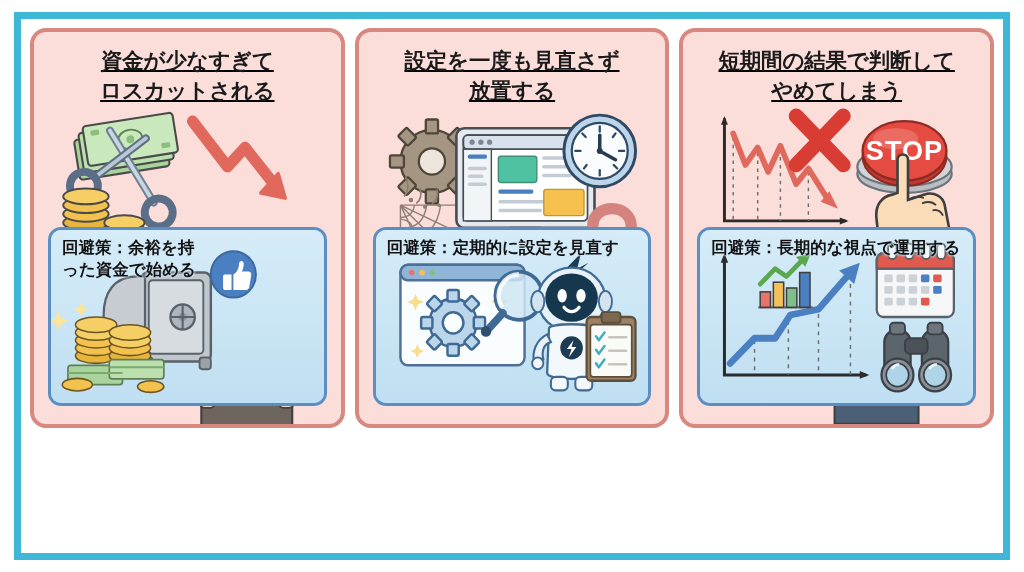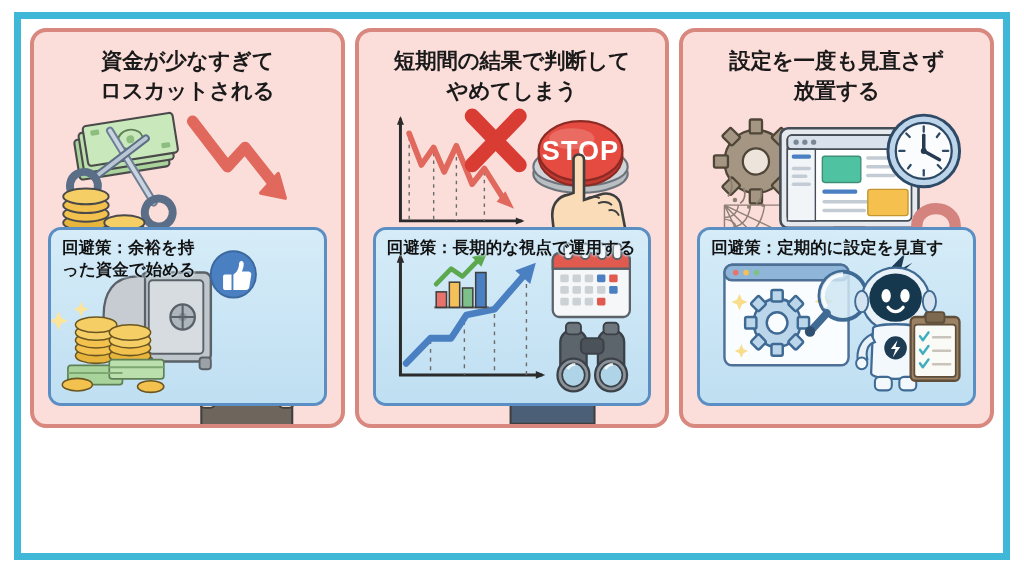--- a/index.html
+++ b/index.html
@@ -23,20 +23,21 @@
     border:7px solid #3FB8D8;
     background:#ffffff;
   }
   .panels{
     position:absolute;
     left:30px;top:28px;
     width:964px;height:400px;
     display:flex;
     gap:10px;
     box-sizing:border-box;
+    text-decoration:underline;
   }
   .panel{
     position:relative;
     flex:1 1 0;
     box-sizing:border-box;
     border:4px solid #D98880;
     border-radius:16px;
     background:#FBDDDA;
     overflow:hidden;
     display:flex;
@@ -243,183 +244,20 @@
             </g>
 
             <g transform="translate(170,22)">
               <circle cx="24" cy="24" r="24" fill="#4A7FC1" stroke="#3b689f" stroke-width="2"></circle>
               <path d="M15 24 h7 v16 h-7 a2 2 0 0 1 -2 -2 v-12 a2 2 0 0 1 2 -2 Z" fill="#ffffff"></path>
               <path d="M24 40 V24 c4 -2 6 -7 6 -11 0 -4 5 -4 5 0 0 3 -1 6 -2 8 h7 a3 3 0 0 1 3 3.4 l-2 12 a4 4 0 0 1 -4 3.6 Z" fill="#ffffff"></path>
             </g>
           </svg>
           <div class="solution-label">回避策：余裕を持
 った資金で始める</div>
-        </div>
-      </div>
-    </div>
-
-    <div class="panel">
-      <div class="panel-title">短期間の結果で判断して
-やめてしまう</div>
-
-      <div class="panel-art">
-        <svg class="art" viewBox="0 0 300 360" preserveAspectRatio="xMidYMid meet">
-
-          <g transform="translate(12,10)">
-            <path d="M10 2 V118 H148" fill="none" stroke="#2b2b2b" stroke-width="3.4" stroke-linecap="round"></path>
-            <path d="M6 8 L10 -2 L14 8 Z" fill="#2b2b2b"></path>
-            <path d="M142 114 L152 118 L142 122 Z" fill="#2b2b2b"></path>
-            <g stroke="#6b6b6b" stroke-width="1.6" stroke-dasharray="4 5">
-              <path d="M20 22 V118"></path>
-                <path d="M48 40 V118"></path>
-                <path d="M74 36 V118"></path>
-                <path d="M106 62 V118"></path>
-            </g>
-            <path d="M20 18 L34 54 L48 34 L60 62 L74 32 L92 76 L106 58 L130 96" fill="none" stroke="#E0685C" stroke-width="6.5" stroke-linejoin="round" stroke-linecap="round"></path>
-            <path d="M140 104 L120 96 L130 84 Z" fill="#E0685C"></path>
-          </g>
-
-          <g transform="translate(96,2)">
-            <path d="M8 6 L62 62" stroke="#D83C33" stroke-width="17" stroke-linecap="round"></path>
-            <path d="M62 6 L8 62" stroke="#D83C33" stroke-width="17" stroke-linecap="round"></path>
-          </g>
-
-          <g transform="translate(172,8)">
-            <ellipse cx="56" cy="66" rx="54" ry="22" fill="#B9BEC2" stroke="#6d737a" stroke-width="2.4"></ellipse>
-            <ellipse cx="56" cy="58" rx="54" ry="22" fill="#CFD4D8" stroke="#6d737a" stroke-width="2.4"></ellipse>
-            <ellipse cx="56" cy="46" rx="48" ry="34" fill="#C23A31" stroke="#8d2a23" stroke-width="2.4"></ellipse>
-            <ellipse cx="56" cy="40" rx="48" ry="34" fill="#E54B40" stroke="#8d2a23" stroke-width="2.6"></ellipse>
-            <ellipse cx="46" cy="26" rx="26" ry="12" fill="#ffffff" opacity="0.18"></ellipse>
-            <text x="56" y="50" text-anchor="middle" fill="#ffffff" font-size="31" font-weight="bold" font-family="'Liberation Sans',sans-serif" letter-spacing="1.2">STOP</text>
-          </g>
-
-          <g transform="translate(196,48)">
-            <path d="M24 10 C24 2 36 2 36 10 L36 56 L54 50 C66 46 76 52 78 62 L86 104 C88 122 76 136 58 138 L30 140 C16 140 6 130 4 116 L0 78 C-2 62 6 52 18 50 L24 48 Z" fill="#FADDB8" stroke="#3f3f3f" stroke-width="3"></path>
-            <path d="M36 56 q10 -6 18 -2 M52 60 q10 -4 16 2 M64 68 q8 -2 12 6" fill="none" stroke="#3f3f3f" stroke-width="2.2"></path>
-            <rect x="4" y="130" width="86" height="24" rx="8" fill="#3E6FA8" stroke="#2f5280" stroke-width="3" transform="rotate(6 48 142)"></rect>
-          </g>
-
-          <g transform="translate(18,154)">
-            <path d="M48 6 C74 -2 102 8 106 28 C126 32 128 58 110 66 C106 84 82 92 62 84 C44 96 16 88 12 70 C-6 62 -4 34 14 28 C18 12 32 6 48 6 Z" fill="#FFFFFF" stroke="#3f3f3f" stroke-width="2.8"></path>
-            <g transform="translate(26,24)">
-              <path d="M14 30 C2 30 -2 20 6 14 C6 2 22 -4 32 4 C42 -4 58 2 58 14 C68 16 68 30 56 30 Z" fill="#8D96A0" stroke="#4a5058" stroke-width="2.4"></path>
-              <path d="M30 28 L20 46 h9 l-7 16 20 -22 h-9 l8 -12 Z" fill="#F5C72E" stroke="#a88a14" stroke-width="1.6"></path>
-              <path d="M8 36 l-5 10 h5 l-4 8" fill="none" stroke="#4a5058" stroke-width="2.6" stroke-linecap="round"></path>
-              <path d="M52 36 l-5 10 h5 l-4 8" fill="none" stroke="#4a5058" stroke-width="2.6" stroke-linecap="round"></path>
-            </g>
-            <circle cx="104" cy="94" r="8" fill="#ffffff" stroke="#3f3f3f" stroke-width="2.4"></circle>
-            <circle cx="120" cy="104" r="5" fill="#ffffff" stroke="#3f3f3f" stroke-width="2.2"></circle>
-          </g>
-
-          <g transform="translate(136,146)">
-            <path d="M20 44 C14 18 36 0 62 2 C88 4 102 22 98 46 C96 58 92 48 86 42 L28 42 C24 46 22 52 20 44 Z" fill="#15161a"></path>
-            <path d="M26 42 C26 22 40 12 60 12 C80 12 92 24 92 44 C92 70 80 88 60 88 C40 88 26 68 26 42 Z" fill="#F6D9BE" stroke="#3f3f3f" stroke-width="2.4"></path>
-            <path d="M22 40 C18 16 38 -2 62 1 C88 4 100 20 98 42 C92 26 80 20 64 24 C48 28 34 28 22 40 Z" fill="#15161a"></path>
-            <path d="M88 6 L104 0 L96 16 Z" fill="#15161a"></path>
-            <path d="M34 44 q10 4 18 10" stroke="#2a2a2a" stroke-width="3.2" fill="none" stroke-linecap="round"></path>
-            <path d="M86 44 q-10 4 -18 10" stroke="#2a2a2a" stroke-width="3.2" fill="none" stroke-linecap="round"></path>
-            <path d="M38 60 q6 4 12 0" stroke="#2a2a2a" stroke-width="3" fill="none" stroke-linecap="round"></path>
-            <path d="M70 60 q6 4 12 0" stroke="#2a2a2a" stroke-width="3" fill="none" stroke-linecap="round"></path>
-            <path d="M44 76 q16 -8 30 0 q-15 10 -30 0 Z" fill="#9c4d46" stroke="#3f3f3f" stroke-width="2.4"></path>
-
-            <path d="M60 88 L36 100 C20 108 12 126 12 148 L12 214 L108 214 L108 148 C108 126 100 108 84 100 Z" fill="#4B6077" stroke="#3f3f3f" stroke-width="2.4"></path>
-            <path d="M52 94 L60 110 L68 94" fill="none" stroke="#3f3f3f" stroke-width="2.2"></path>
-            <path d="M60 110 V190" stroke="#39485a" stroke-width="2.4"></path>
-
-            <path d="M84 100 C104 94 114 70 100 52 L88 58 C96 72 92 86 78 92 Z" fill="#4B6077" stroke="#3f3f3f" stroke-width="2.4"></path>
-            <path d="M92 40 C104 36 112 44 108 56 L92 62 C88 54 86 46 92 40 Z" fill="#F6D9BE" stroke="#3f3f3f" stroke-width="2.2"></path>
-
-            <path d="M14 116 C-2 134 0 158 12 170 L24 162 C16 152 14 136 24 124 Z" fill="#4B6077" stroke="#3f3f3f" stroke-width="2.4"></path>
-            <rect x="6" y="164" width="20" height="14" rx="6" fill="#F6D9BE" stroke="#3f3f3f" stroke-width="2.2"></rect>
-            <rect x="14" y="178" width="92" height="14" rx="4" fill="#2f3b4a" stroke="#3f3f3f" stroke-width="2.2"></rect>
-            <rect x="52" y="178" width="16" height="14" rx="2" fill="#8e97a3" stroke="#3f3f3f" stroke-width="1.8"></rect>
-          </g>
-        </svg>
-
-        <div class="solution-box">
-          <svg class="sol-art" viewBox="0 0 290 179" preserveAspectRatio="none">
-            <defs>
-              <linearGradient id="blueBg3" x1="0" y1="0" x2="0" y2="1">
-                <stop offset="0" stop-color="#D6ECF8"></stop>
-                  <stop offset="1" stop-color="#BFDFF2"></stop>
-              </linearGradient>
-            </defs>
-            <rect x="0" y="0" width="290" height="179" fill="url(#blueBg3)"></rect>
-
-            <g transform="translate(14,22)">
-              <path d="M12 6 V128 H162" fill="none" stroke="#2b2b2b" stroke-width="3.2" stroke-linecap="round"></path>
-              <path d="M8 12 L12 2 L16 12 Z" fill="#2b2b2b"></path>
-              <path d="M156 124 L166 128 L156 132 Z" fill="#2b2b2b"></path>
-              <g stroke="#6b6b6b" stroke-width="1.5" stroke-dasharray="4 5">
-                <path d="M44 92 V128"></path>
-                  <path d="M80 72 V128"></path>
-                  <path d="M112 56 V128"></path>
-                  <path d="M146 34 V128"></path>
-              </g>
-              <path d="M18 116 L44 90 L66 90 L82 66 L112 60 L146 22" fill="none" stroke="#4A7FC1" stroke-width="7" stroke-linejoin="round" stroke-linecap="round"></path>
-              <path d="M156 12 L134 20 L150 34 Z" fill="#4A7FC1"></path>
-            </g>
-
-            <g transform="translate(62,28)">
-              <path d="M0 52 H58" stroke="#6b6b6b" stroke-width="2.4"></path>
-              <rect x="2" y="36" width="11" height="16" fill="#E8736B" stroke="#3f3f3f" stroke-width="1.6"></rect>
-              <rect x="16" y="26" width="11" height="26" fill="#F3C05A" stroke="#3f3f3f" stroke-width="1.6"></rect>
-              <rect x="30" y="32" width="11" height="20" fill="#7FC08A" stroke="#3f3f3f" stroke-width="1.6"></rect>
-              <rect x="44" y="16" width="11" height="36" fill="#4A7FC1" stroke="#3f3f3f" stroke-width="1.6"></rect>
-              <path d="M2 28 L18 12 L30 20 L50 0" fill="none" stroke="#5BA84F" stroke-width="5" stroke-linejoin="round" stroke-linecap="round"></path>
-              <path d="M56 -4 L40 0 L50 10 Z" fill="#5BA84F"></path>
-            </g>
-
-            <g transform="translate(188,14)">
-              <rect x="0" y="10" width="82" height="66" rx="7" fill="#F6F7F8" stroke="#5a6168" stroke-width="2.4"></rect>
-              <path d="M0 26 h82" stroke="#5a6168" stroke-width="2"></path>
-              <path d="M0 17 a7 7 0 0 1 7 -7 h68 a7 7 0 0 1 7 7 v9 H0 Z" fill="#E05A4F" stroke="#5a6168" stroke-width="2.4"></path>
-              <g fill="#F6F7F8" stroke="#5a6168" stroke-width="2">
-                <rect x="12" y="0" width="9" height="16" rx="4.5"></rect>
-                <rect x="30" y="0" width="9" height="16" rx="4.5"></rect>
-                <rect x="48" y="0" width="9" height="16" rx="4.5"></rect>
-                <rect x="64" y="0" width="9" height="16" rx="4.5"></rect>
-              </g>
-              <g fill="#CCD1D6">
-                <rect x="8" y="32" width="9" height="8" rx="1.5"></rect>
-                  <rect x="21" y="32" width="9" height="8" rx="1.5"></rect>
-                <rect x="34" y="32" width="9" height="8" rx="1.5"></rect>
-                <rect x="8" y="44" width="9" height="8" rx="1.5"></rect>
-                  <rect x="21" y="44" width="9" height="8" rx="1.5"></rect>
-                <rect x="34" y="44" width="9" height="8" rx="1.5"></rect>
-                  <rect x="47" y="44" width="9" height="8" rx="1.5"></rect>
-                <rect x="8" y="56" width="9" height="8" rx="1.5"></rect>
-                  <rect x="21" y="56" width="9" height="8" rx="1.5"></rect>
-                <rect x="34" y="56" width="9" height="8" rx="1.5"></rect>
-              </g>
-              <g fill="#4A7FC1">
-                <rect x="47" y="32" width="9" height="8" rx="1.5"></rect>
-                  <rect x="60" y="44" width="9" height="8" rx="1.5"></rect>
-              </g>
-              <g fill="#E05A4F">
-                <rect x="60" y="32" width="9" height="8" rx="1.5"></rect>
-                  <rect x="47" y="56" width="9" height="8" rx="1.5"></rect>
-              </g>
-            </g>
-
-            <g transform="translate(188,96)">
-              <rect x="8" y="8" width="28" height="52" rx="12" fill="#5C646C" stroke="#3b4147" stroke-width="2.4"></rect>
-              <rect x="48" y="8" width="28" height="52" rx="12" fill="#5C646C" stroke="#3b4147" stroke-width="2.4"></rect>
-              <rect x="30" y="16" width="24" height="16" rx="5" fill="#4B5259" stroke="#3b4147" stroke-width="2.2"></rect>
-              <rect x="14" y="0" width="16" height="12" rx="4" fill="#6D757D" stroke="#3b4147" stroke-width="2"></rect>
-              <rect x="54" y="0" width="16" height="12" rx="4" fill="#6D757D" stroke="#3b4147" stroke-width="2"></rect>
-              <circle cx="22" cy="54" r="17" fill="#8A9199" stroke="#3b4147" stroke-width="2.4"></circle>
-              <circle cx="62" cy="54" r="17" fill="#8A9199" stroke="#3b4147" stroke-width="2.4"></circle>
-              <circle cx="22" cy="54" r="12" fill="#AFD4E8" stroke="#3b4147" stroke-width="1.8"></circle>
-              <circle cx="62" cy="54" r="12" fill="#AFD4E8" stroke="#3b4147" stroke-width="1.8"></circle>
-              <path d="M16 48 a9 9 0 0 1 8 -5" stroke="#ffffff" stroke-width="3" fill="none" opacity="0.8"></path>
-              <path d="M56 48 a9 9 0 0 1 8 -5" stroke="#ffffff" stroke-width="3" fill="none" opacity="0.8"></path>
-            </g>
-          </svg>
-          <div class="solution-label">回避策：長期的な視点で運用する</div>
         </div>
       </div>
     </div>
 
     <div class="panel">
       <div class="panel-title">設定を一度も見直さず
 放置する</div>
 
       <div class="panel-art">
         <svg class="art" viewBox="0 0 300 360" preserveAspectRatio="xMidYMid meet">
@@ -594,14 +432,177 @@
                     <path d="M24 49 H42"></path>
                 </g>
               </g>
             </g>
           </svg>
           <div class="solution-label">回避策：定期的に設定を見直す</div>
         </div>
       </div>
     </div>
 
+    <div class="panel">
+      <div class="panel-title">短期間の結果で判断して
+やめてしまう</div>
+
+      <div class="panel-art">
+        <svg class="art" viewBox="0 0 300 360" preserveAspectRatio="xMidYMid meet">
+
+          <g transform="translate(12,10)">
+            <path d="M10 2 V118 H148" fill="none" stroke="#2b2b2b" stroke-width="3.4" stroke-linecap="round"></path>
+            <path d="M6 8 L10 -2 L14 8 Z" fill="#2b2b2b"></path>
+            <path d="M142 114 L152 118 L142 122 Z" fill="#2b2b2b"></path>
+            <g stroke="#6b6b6b" stroke-width="1.6" stroke-dasharray="4 5">
+              <path d="M20 22 V118"></path>
+                <path d="M48 40 V118"></path>
+                <path d="M74 36 V118"></path>
+                <path d="M106 62 V118"></path>
+            </g>
+            <path d="M20 18 L34 54 L48 34 L60 62 L74 32 L92 76 L106 58 L130 96" fill="none" stroke="#E0685C" stroke-width="6.5" stroke-linejoin="round" stroke-linecap="round"></path>
+            <path d="M140 104 L120 96 L130 84 Z" fill="#E0685C"></path>
+          </g>
+
+          <g transform="translate(96,2)">
+            <path d="M8 6 L62 62" stroke="#D83C33" stroke-width="17" stroke-linecap="round"></path>
+            <path d="M62 6 L8 62" stroke="#D83C33" stroke-width="17" stroke-linecap="round"></path>
+          </g>
+
+          <g transform="translate(172,8)">
+            <ellipse cx="56" cy="66" rx="54" ry="22" fill="#B9BEC2" stroke="#6d737a" stroke-width="2.4"></ellipse>
+            <ellipse cx="56" cy="58" rx="54" ry="22" fill="#CFD4D8" stroke="#6d737a" stroke-width="2.4"></ellipse>
+            <ellipse cx="56" cy="46" rx="48" ry="34" fill="#C23A31" stroke="#8d2a23" stroke-width="2.4"></ellipse>
+            <ellipse cx="56" cy="40" rx="48" ry="34" fill="#E54B40" stroke="#8d2a23" stroke-width="2.6"></ellipse>
+            <ellipse cx="46" cy="26" rx="26" ry="12" fill="#ffffff" opacity="0.18"></ellipse>
+            <text x="56" y="50" text-anchor="middle" fill="#ffffff" font-size="31" font-weight="bold" font-family="'Liberation Sans',sans-serif" letter-spacing="1.2">STOP</text>
+          </g>
+
+          <g transform="translate(196,48)">
+            <path d="M24 10 C24 2 36 2 36 10 L36 56 L54 50 C66 46 76 52 78 62 L86 104 C88 122 76 136 58 138 L30 140 C16 140 6 130 4 116 L0 78 C-2 62 6 52 18 50 L24 48 Z" fill="#FADDB8" stroke="#3f3f3f" stroke-width="3"></path>
+            <path d="M36 56 q10 -6 18 -2 M52 60 q10 -4 16 2 M64 68 q8 -2 12 6" fill="none" stroke="#3f3f3f" stroke-width="2.2"></path>
+            <rect x="4" y="130" width="86" height="24" rx="8" fill="#3E6FA8" stroke="#2f5280" stroke-width="3" transform="rotate(6 48 142)"></rect>
+          </g>
+
+          <g transform="translate(18,154)">
+            <path d="M48 6 C74 -2 102 8 106 28 C126 32 128 58 110 66 C106 84 82 92 62 84 C44 96 16 88 12 70 C-6 62 -4 34 14 28 C18 12 32 6 48 6 Z" fill="#FFFFFF" stroke="#3f3f3f" stroke-width="2.8"></path>
+            <g transform="translate(26,24)">
+              <path d="M14 30 C2 30 -2 20 6 14 C6 2 22 -4 32 4 C42 -4 58 2 58 14 C68 16 68 30 56 30 Z" fill="#8D96A0" stroke="#4a5058" stroke-width="2.4"></path>
+              <path d="M30 28 L20 46 h9 l-7 16 20 -22 h-9 l8 -12 Z" fill="#F5C72E" stroke="#a88a14" stroke-width="1.6"></path>
+              <path d="M8 36 l-5 10 h5 l-4 8" fill="none" stroke="#4a5058" stroke-width="2.6" stroke-linecap="round"></path>
+              <path d="M52 36 l-5 10 h5 l-4 8" fill="none" stroke="#4a5058" stroke-width="2.6" stroke-linecap="round"></path>
+            </g>
+            <circle cx="104" cy="94" r="8" fill="#ffffff" stroke="#3f3f3f" stroke-width="2.4"></circle>
+            <circle cx="120" cy="104" r="5" fill="#ffffff" stroke="#3f3f3f" stroke-width="2.2"></circle>
+          </g>
+
+          <g transform="translate(136,146)">
+            <path d="M20 44 C14 18 36 0 62 2 C88 4 102 22 98 46 C96 58 92 48 86 42 L28 42 C24 46 22 52 20 44 Z" fill="#15161a"></path>
+            <path d="M26 42 C26 22 40 12 60 12 C80 12 92 24 92 44 C92 70 80 88 60 88 C40 88 26 68 26 42 Z" fill="#F6D9BE" stroke="#3f3f3f" stroke-width="2.4"></path>
+            <path d="M22 40 C18 16 38 -2 62 1 C88 4 100 20 98 42 C92 26 80 20 64 24 C48 28 34 28 22 40 Z" fill="#15161a"></path>
+            <path d="M88 6 L104 0 L96 16 Z" fill="#15161a"></path>
+            <path d="M34 44 q10 4 18 10" stroke="#2a2a2a" stroke-width="3.2" fill="none" stroke-linecap="round"></path>
+            <path d="M86 44 q-10 4 -18 10" stroke="#2a2a2a" stroke-width="3.2" fill="none" stroke-linecap="round"></path>
+            <path d="M38 60 q6 4 12 0" stroke="#2a2a2a" stroke-width="3" fill="none" stroke-linecap="round"></path>
+            <path d="M70 60 q6 4 12 0" stroke="#2a2a2a" stroke-width="3" fill="none" stroke-linecap="round"></path>
+            <path d="M44 76 q16 -8 30 0 q-15 10 -30 0 Z" fill="#9c4d46" stroke="#3f3f3f" stroke-width="2.4"></path>
+
+            <path d="M60 88 L36 100 C20 108 12 126 12 148 L12 214 L108 214 L108 148 C108 126 100 108 84 100 Z" fill="#4B6077" stroke="#3f3f3f" stroke-width="2.4"></path>
+            <path d="M52 94 L60 110 L68 94" fill="none" stroke="#3f3f3f" stroke-width="2.2"></path>
+            <path d="M60 110 V190" stroke="#39485a" stroke-width="2.4"></path>
+
+            <path d="M84 100 C104 94 114 70 100 52 L88 58 C96 72 92 86 78 92 Z" fill="#4B6077" stroke="#3f3f3f" stroke-width="2.4"></path>
+            <path d="M92 40 C104 36 112 44 108 56 L92 62 C88 54 86 46 92 40 Z" fill="#F6D9BE" stroke="#3f3f3f" stroke-width="2.2"></path>
+
+            <path d="M14 116 C-2 134 0 158 12 170 L24 162 C16 152 14 136 24 124 Z" fill="#4B6077" stroke="#3f3f3f" stroke-width="2.4"></path>
+            <rect x="6" y="164" width="20" height="14" rx="6" fill="#F6D9BE" stroke="#3f3f3f" stroke-width="2.2"></rect>
+            <rect x="14" y="178" width="92" height="14" rx="4" fill="#2f3b4a" stroke="#3f3f3f" stroke-width="2.2"></rect>
+            <rect x="52" y="178" width="16" height="14" rx="2" fill="#8e97a3" stroke="#3f3f3f" stroke-width="1.8"></rect>
+          </g>
+        </svg>
+
+        <div class="solution-box">
+          <svg class="sol-art" viewBox="0 0 290 179" preserveAspectRatio="none">
+            <defs>
+              <linearGradient id="blueBg3" x1="0" y1="0" x2="0" y2="1">
+                <stop offset="0" stop-color="#D6ECF8"></stop>
+                  <stop offset="1" stop-color="#BFDFF2"></stop>
+              </linearGradient>
+            </defs>
+            <rect x="0" y="0" width="290" height="179" fill="url(#blueBg3)"></rect>
+
+            <g transform="translate(14,22)">
+              <path d="M12 6 V128 H162" fill="none" stroke="#2b2b2b" stroke-width="3.2" stroke-linecap="round"></path>
+              <path d="M8 12 L12 2 L16 12 Z" fill="#2b2b2b"></path>
+              <path d="M156 124 L166 128 L156 132 Z" fill="#2b2b2b"></path>
+              <g stroke="#6b6b6b" stroke-width="1.5" stroke-dasharray="4 5">
+                <path d="M44 92 V128"></path>
+                  <path d="M80 72 V128"></path>
+                  <path d="M112 56 V128"></path>
+                  <path d="M146 34 V128"></path>
+              </g>
+              <path d="M18 116 L44 90 L66 90 L82 66 L112 60 L146 22" fill="none" stroke="#4A7FC1" stroke-width="7" stroke-linejoin="round" stroke-linecap="round"></path>
+              <path d="M156 12 L134 20 L150 34 Z" fill="#4A7FC1"></path>
+            </g>
+
+            <g transform="translate(62,28)">
+              <path d="M0 52 H58" stroke="#6b6b6b" stroke-width="2.4"></path>
+              <rect x="2" y="36" width="11" height="16" fill="#E8736B" stroke="#3f3f3f" stroke-width="1.6"></rect>
+              <rect x="16" y="26" width="11" height="26" fill="#F3C05A" stroke="#3f3f3f" stroke-width="1.6"></rect>
+              <rect x="30" y="32" width="11" height="20" fill="#7FC08A" stroke="#3f3f3f" stroke-width="1.6"></rect>
+              <rect x="44" y="16" width="11" height="36" fill="#4A7FC1" stroke="#3f3f3f" stroke-width="1.6"></rect>
+              <path d="M2 28 L18 12 L30 20 L50 0" fill="none" stroke="#5BA84F" stroke-width="5" stroke-linejoin="round" stroke-linecap="round"></path>
+              <path d="M56 -4 L40 0 L50 10 Z" fill="#5BA84F"></path>
+            </g>
+
+            <g transform="translate(188,14)">
+              <rect x="0" y="10" width="82" height="66" rx="7" fill="#F6F7F8" stroke="#5a6168" stroke-width="2.4"></rect>
+              <path d="M0 26 h82" stroke="#5a6168" stroke-width="2"></path>
+              <path d="M0 17 a7 7 0 0 1 7 -7 h68 a7 7 0 0 1 7 7 v9 H0 Z" fill="#E05A4F" stroke="#5a6168" stroke-width="2.4"></path>
+              <g fill="#F6F7F8" stroke="#5a6168" stroke-width="2">
+                <rect x="12" y="0" width="9" height="16" rx="4.5"></rect>
+                <rect x="30" y="0" width="9" height="16" rx="4.5"></rect>
+                <rect x="48" y="0" width="9" height="16" rx="4.5"></rect>
+                <rect x="64" y="0" width="9" height="16" rx="4.5"></rect>
+              </g>
+              <g fill="#CCD1D6">
+                <rect x="8" y="32" width="9" height="8" rx="1.5"></rect>
+                  <rect x="21" y="32" width="9" height="8" rx="1.5"></rect>
+                <rect x="34" y="32" width="9" height="8" rx="1.5"></rect>
+                <rect x="8" y="44" width="9" height="8" rx="1.5"></rect>
+                  <rect x="21" y="44" width="9" height="8" rx="1.5"></rect>
+                <rect x="34" y="44" width="9" height="8" rx="1.5"></rect>
+                  <rect x="47" y="44" width="9" height="8" rx="1.5"></rect>
+                <rect x="8" y="56" width="9" height="8" rx="1.5"></rect>
+                  <rect x="21" y="56" width="9" height="8" rx="1.5"></rect>
+                <rect x="34" y="56" width="9" height="8" rx="1.5"></rect>
+              </g>
+              <g fill="#4A7FC1">
+                <rect x="47" y="32" width="9" height="8" rx="1.5"></rect>
+                  <rect x="60" y="44" width="9" height="8" rx="1.5"></rect>
+              </g>
+              <g fill="#E05A4F">
+                <rect x="60" y="32" width="9" height="8" rx="1.5"></rect>
+                  <rect x="47" y="56" width="9" height="8" rx="1.5"></rect>
+              </g>
+            </g>
+
+            <g transform="translate(188,96)">
+              <rect x="8" y="8" width="28" height="52" rx="12" fill="#5C646C" stroke="#3b4147" stroke-width="2.4"></rect>
+              <rect x="48" y="8" width="28" height="52" rx="12" fill="#5C646C" stroke="#3b4147" stroke-width="2.4"></rect>
+              <rect x="30" y="16" width="24" height="16" rx="5" fill="#4B5259" stroke="#3b4147" stroke-width="2.2"></rect>
+              <rect x="14" y="0" width="16" height="12" rx="4" fill="#6D757D" stroke="#3b4147" stroke-width="2"></rect>
+              <rect x="54" y="0" width="16" height="12" rx="4" fill="#6D757D" stroke="#3b4147" stroke-width="2"></rect>
+              <circle cx="22" cy="54" r="17" fill="#8A9199" stroke="#3b4147" stroke-width="2.4"></circle>
+              <circle cx="62" cy="54" r="17" fill="#8A9199" stroke="#3b4147" stroke-width="2.4"></circle>
+              <circle cx="22" cy="54" r="12" fill="#AFD4E8" stroke="#3b4147" stroke-width="1.8"></circle>
+              <circle cx="62" cy="54" r="12" fill="#AFD4E8" stroke="#3b4147" stroke-width="1.8"></circle>
+              <path d="M16 48 a9 9 0 0 1 8 -5" stroke="#ffffff" stroke-width="3" fill="none" opacity="0.8"></path>
+              <path d="M56 48 a9 9 0 0 1 8 -5" stroke="#ffffff" stroke-width="3" fill="none" opacity="0.8"></path>
+            </g>
+          </svg>
+          <div class="solution-label">回避策：長期的な視点で運用する</div>
+        </div>
+      </div>
+    </div>
+
   </div>
 </div>
 
 </body></html>

